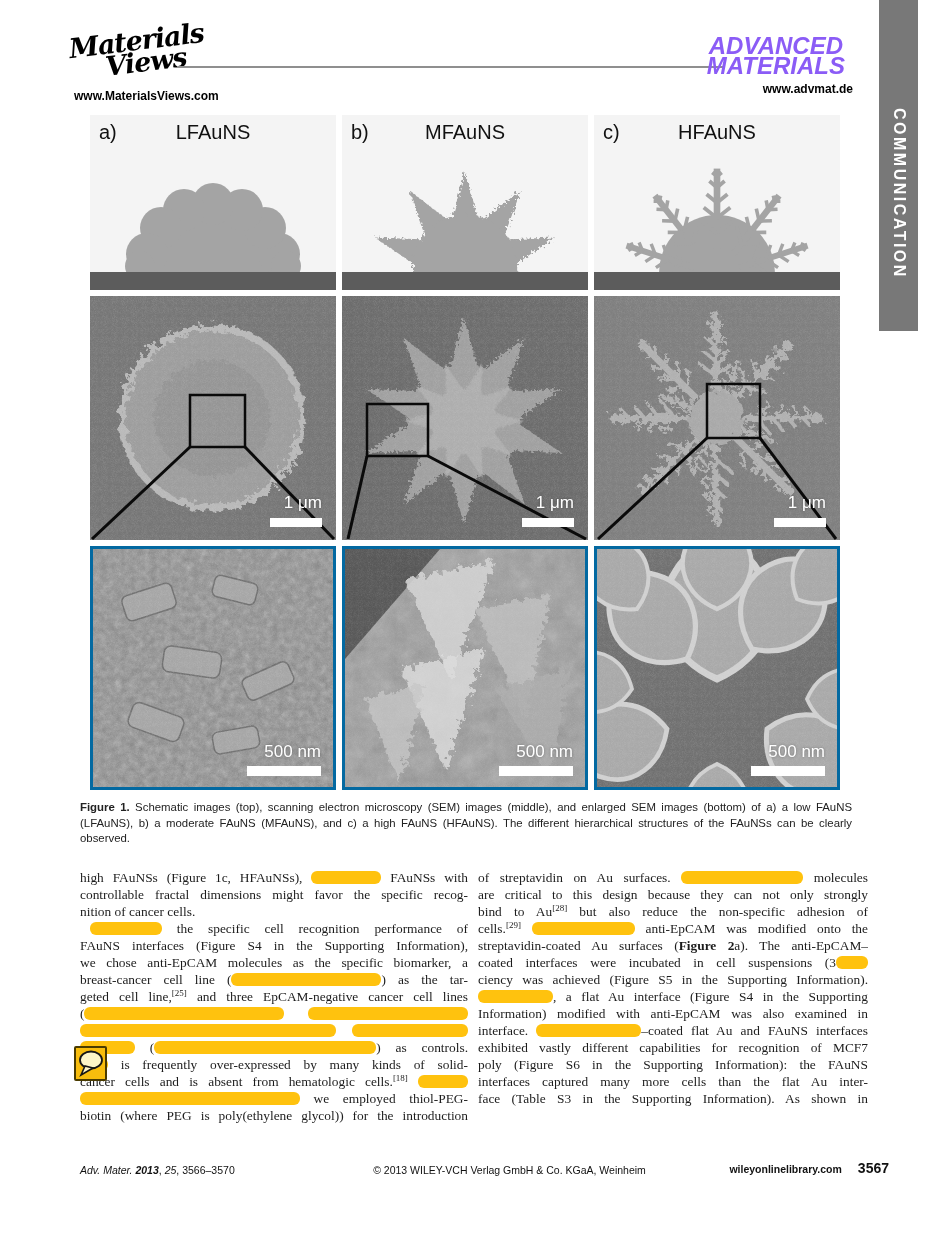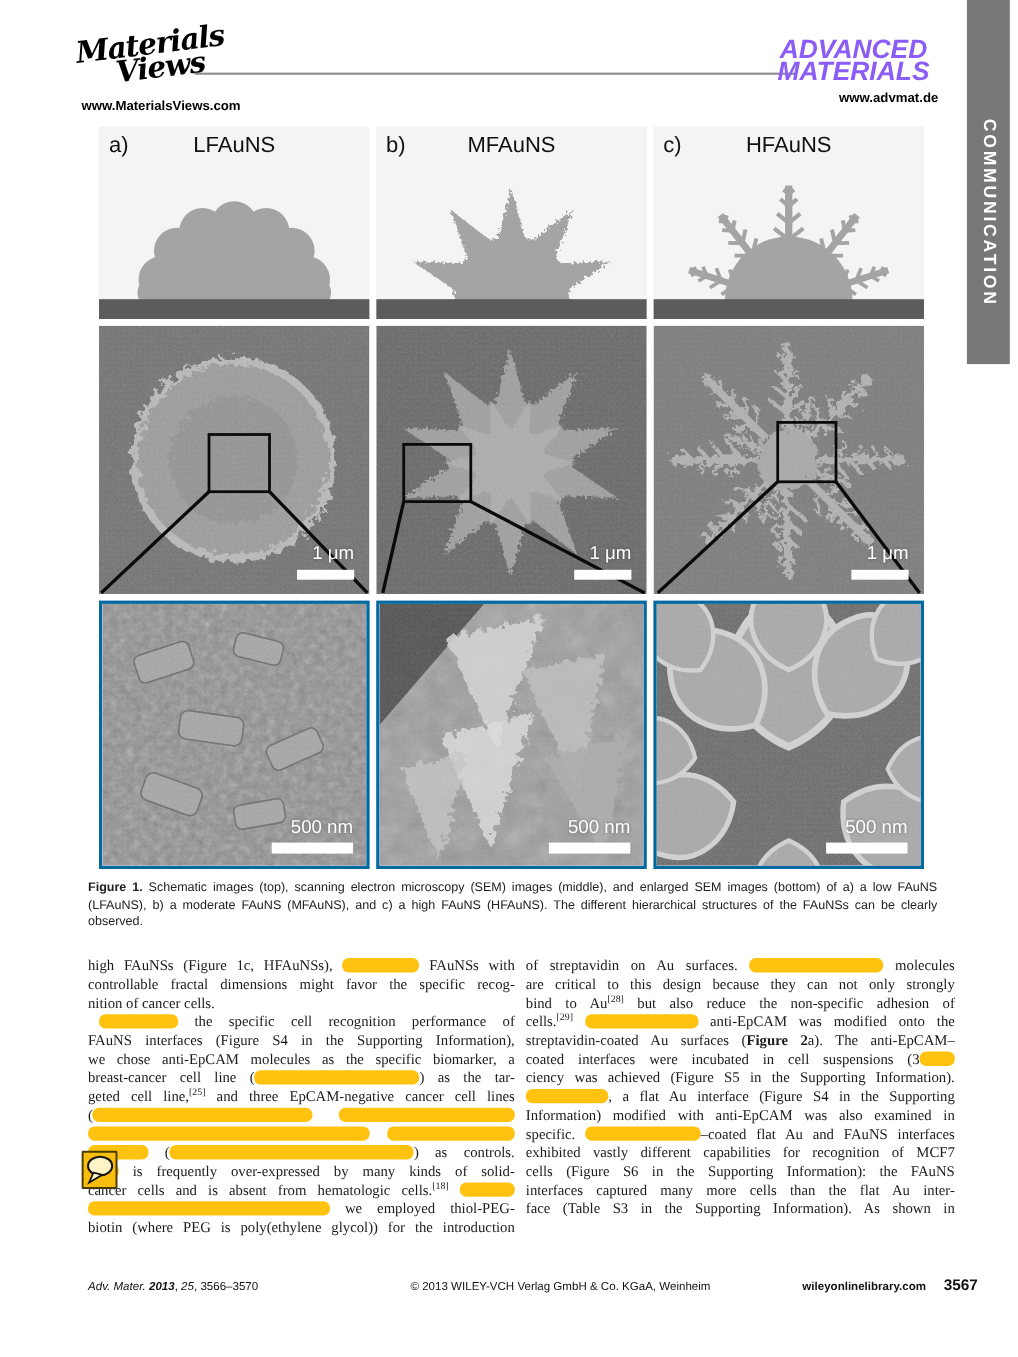--- a/index.html
+++ b/index.html
@@ -306,23 +306,23 @@
   <div id="colR" class="col">
       <div class="bodyline"><span>of streptavidin on Au surfaces. </span><span class="hl" style="width: 122px;"></span><span> molecules</span></div>
       <div class="bodyline"><span>are critical to this design because they can not only strongly</span></div>
       <div class="bodyline"><span>bind to Au</span><sup>[28]</sup><span> but also reduce the non-specific adhesion of</span></div>
       <div class="bodyline"><span>cells.</span><sup>[29]</sup><span> </span><span class="hl" style="width: 103px;"></span><span> anti-EpCAM was modified onto the</span></div>
       <div class="bodyline"><span>streptavidin-coated Au surfaces (</span><span class="bold">Figure 2</span><span>a). The anti-EpCAM–</span></div>
       <div class="bodyline"><span>coated interfaces were incubated in cell suspensions (3</span><span class="hl" style="width: 32px;"></span></div>
       <div class="bodyline"><span>ciency was achieved (Figure S5 in the Supporting Information).</span></div>
       <div class="bodyline"><span class="hl" style="width: 75px;"></span><span>, a flat Au interface (Figure S4 in the Supporting</span></div>
       <div class="bodyline"><span>Information) modified with anti-EpCAM was also examined in</span></div>
-      <div class="bodyline"><span>specific. </span><span class="hl" style="width: 105px;"></span><span>–coated flat Au and FAuNS interfaces</span></div>
+      <div class="bodyline"><span>interface. </span><span class="hl" style="width: 105px;"></span><span>–coated flat Au and FAuNS interfaces</span></div>
       <div class="bodyline"><span>exhibited vastly different capabilities for recognition of MCF7</span></div>
-      <div class="bodyline"><span>cells (Figure S6 in the Supporting Information): the FAuNS</span></div>
+      <div class="bodyline"><span>poly (Figure S6 in the Supporting Information): the FAuNS</span></div>
       <div class="bodyline"><span>interfaces captured many more cells than the flat Au inter-</span></div>
       <div class="bodyline"><span>face (Table S3 in the Supporting Information). As shown in</span></div>
     </div>
 
   <div id="comment-icon" title="">
     <svg width="33" height="35">
       <rect x="1" y="1" width="31" height="33" fill="#f8bd0d" stroke="#4a3b00" stroke-width="2" rx="1"></rect>
       <ellipse cx="17" cy="14" rx="11" ry="8.5" fill="#fdf5c8" stroke="#161616" stroke-width="1.8"></ellipse>
       <path d="M11,20 L7,29 L19,22 Z" fill="#fdf5c8" stroke="#161616" stroke-width="1.6"></path>
     </svg>

